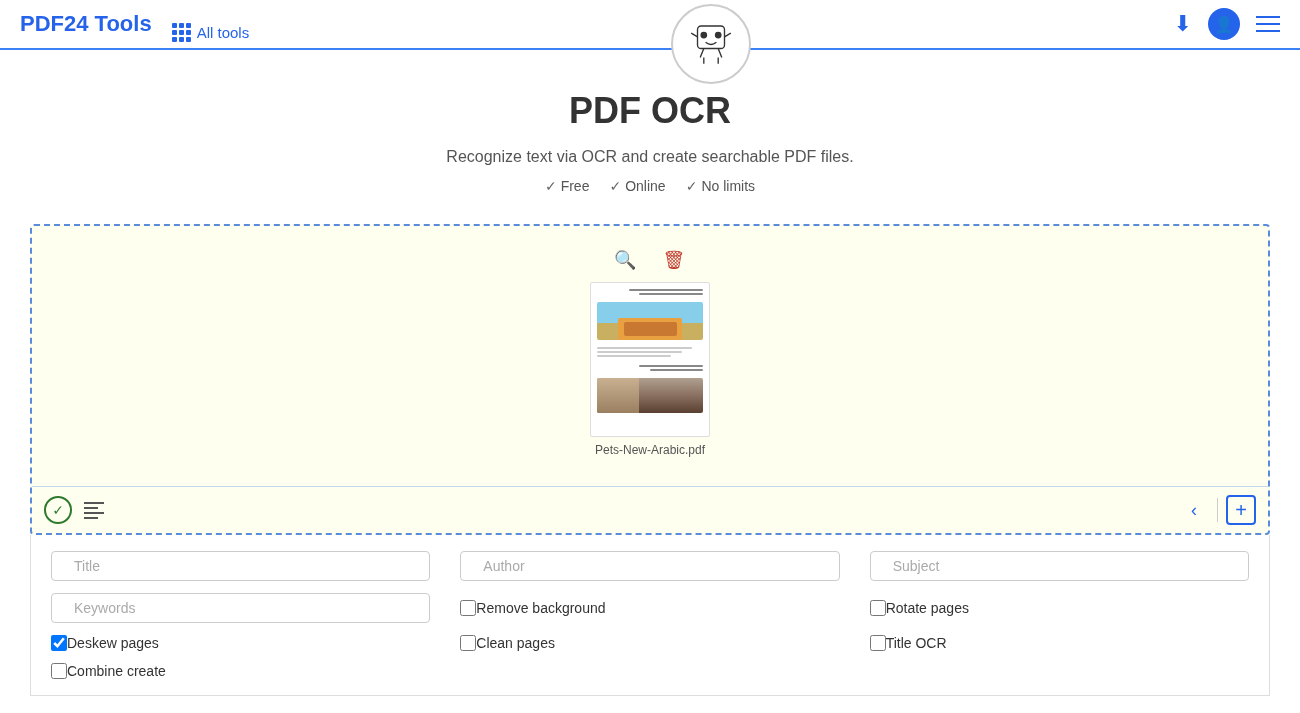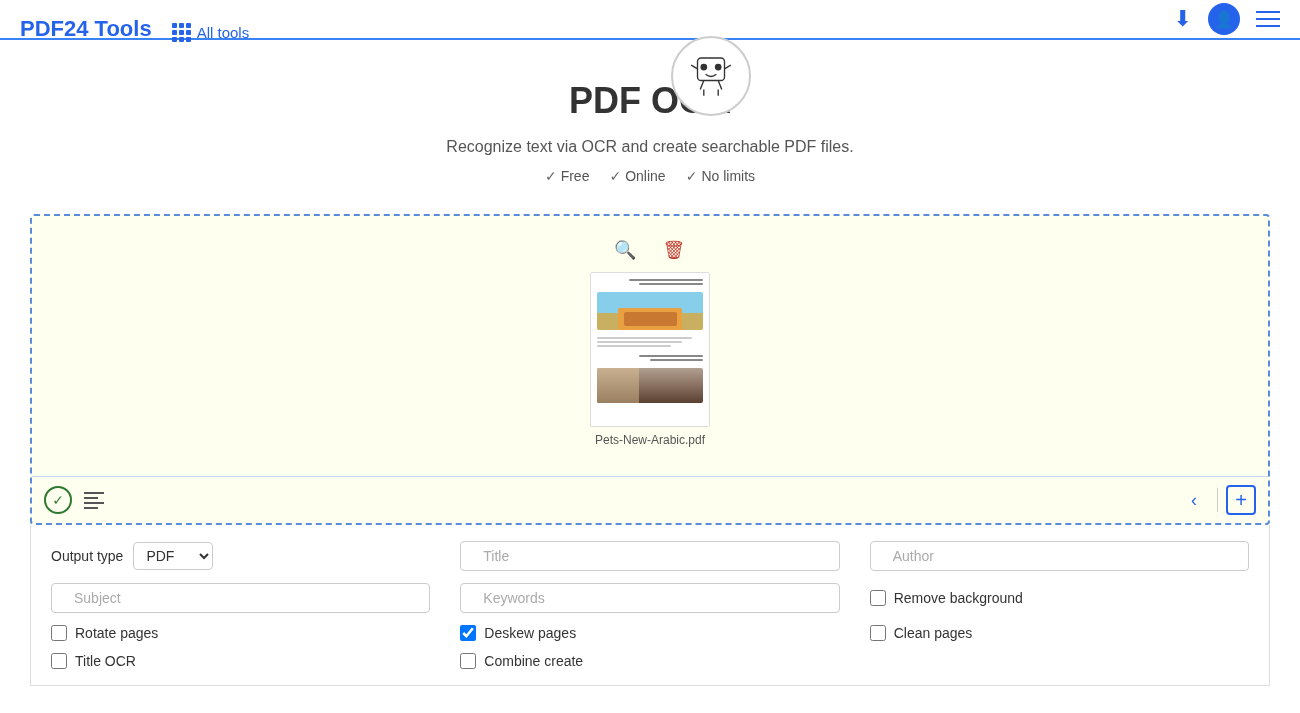--- a/index.html
+++ b/index.html
@@ -1,22 +1,23 @@
 <!DOCTYPE html>
 <html><head>
   <meta charset="utf-8">
   <style>
     * { box-sizing: border-box; margin: 0; padding: 0; }
     body { font-family: -apple-system, BlinkMacSystemFont, 'Segoe UI', Arial, sans-serif; background: #fff; color: #333; }
 
     
     .header {
       display: flex;
-      padding: 16px 20px;
-      height: 40px;
+      align-items: center;
+      padding: 0 20px;
+      height: 50px;
       border-bottom: 2px solid #3b82f6;
       background: #fff;
     }
     .header-logo {
       font-size: 22px;
       font-weight: 700;
       color: #2563eb;
       margin-right: 20px;
       white-space: nowrap;
     }
@@ -304,21 +305,20 @@
       border: 1px solid #ccc;
       border-radius: 4px;
       font-size: 14px;
       color: #888;
       background: #fff;
     }
     .text-input::placeholder { color: #aaa; }
     .checkbox-row {
       display: flex;
       align-items: center;
-      gap: 8px;
     }
     .checkbox-row input[type="checkbox"] {
       width: 16px;
       height: 16px;
       cursor: pointer;
     }
     .checkbox-label {
       font-size: 14px;
       color: #333;
     }
@@ -441,28 +441,20 @@
       <button class="nav-btn">‹</button>
       <div class="divider-v"></div>
       <button class="add-btn">+</button>
     </div>
   </div>
 </div>
 
 <div class="options-panel">
   <div class="options-grid">
 
-    <div class="option-row">
-      <span class="option-label">Output type</span>
-      <select class="select-input">
-        <option>PDF</option>
-        <option>PDF/A</option>
-        <option>Text</option>
-      </select>
-    </div>
     <div>
       <input type="text" class="text-input" placeholder="Title" style="">
     </div>
 
     <div>
       <input type="text" class="text-input" placeholder="Author" style="">
     </div>
     <div>
       <input type="text" class="text-input" placeholder="Subject" style="">
     </div>

